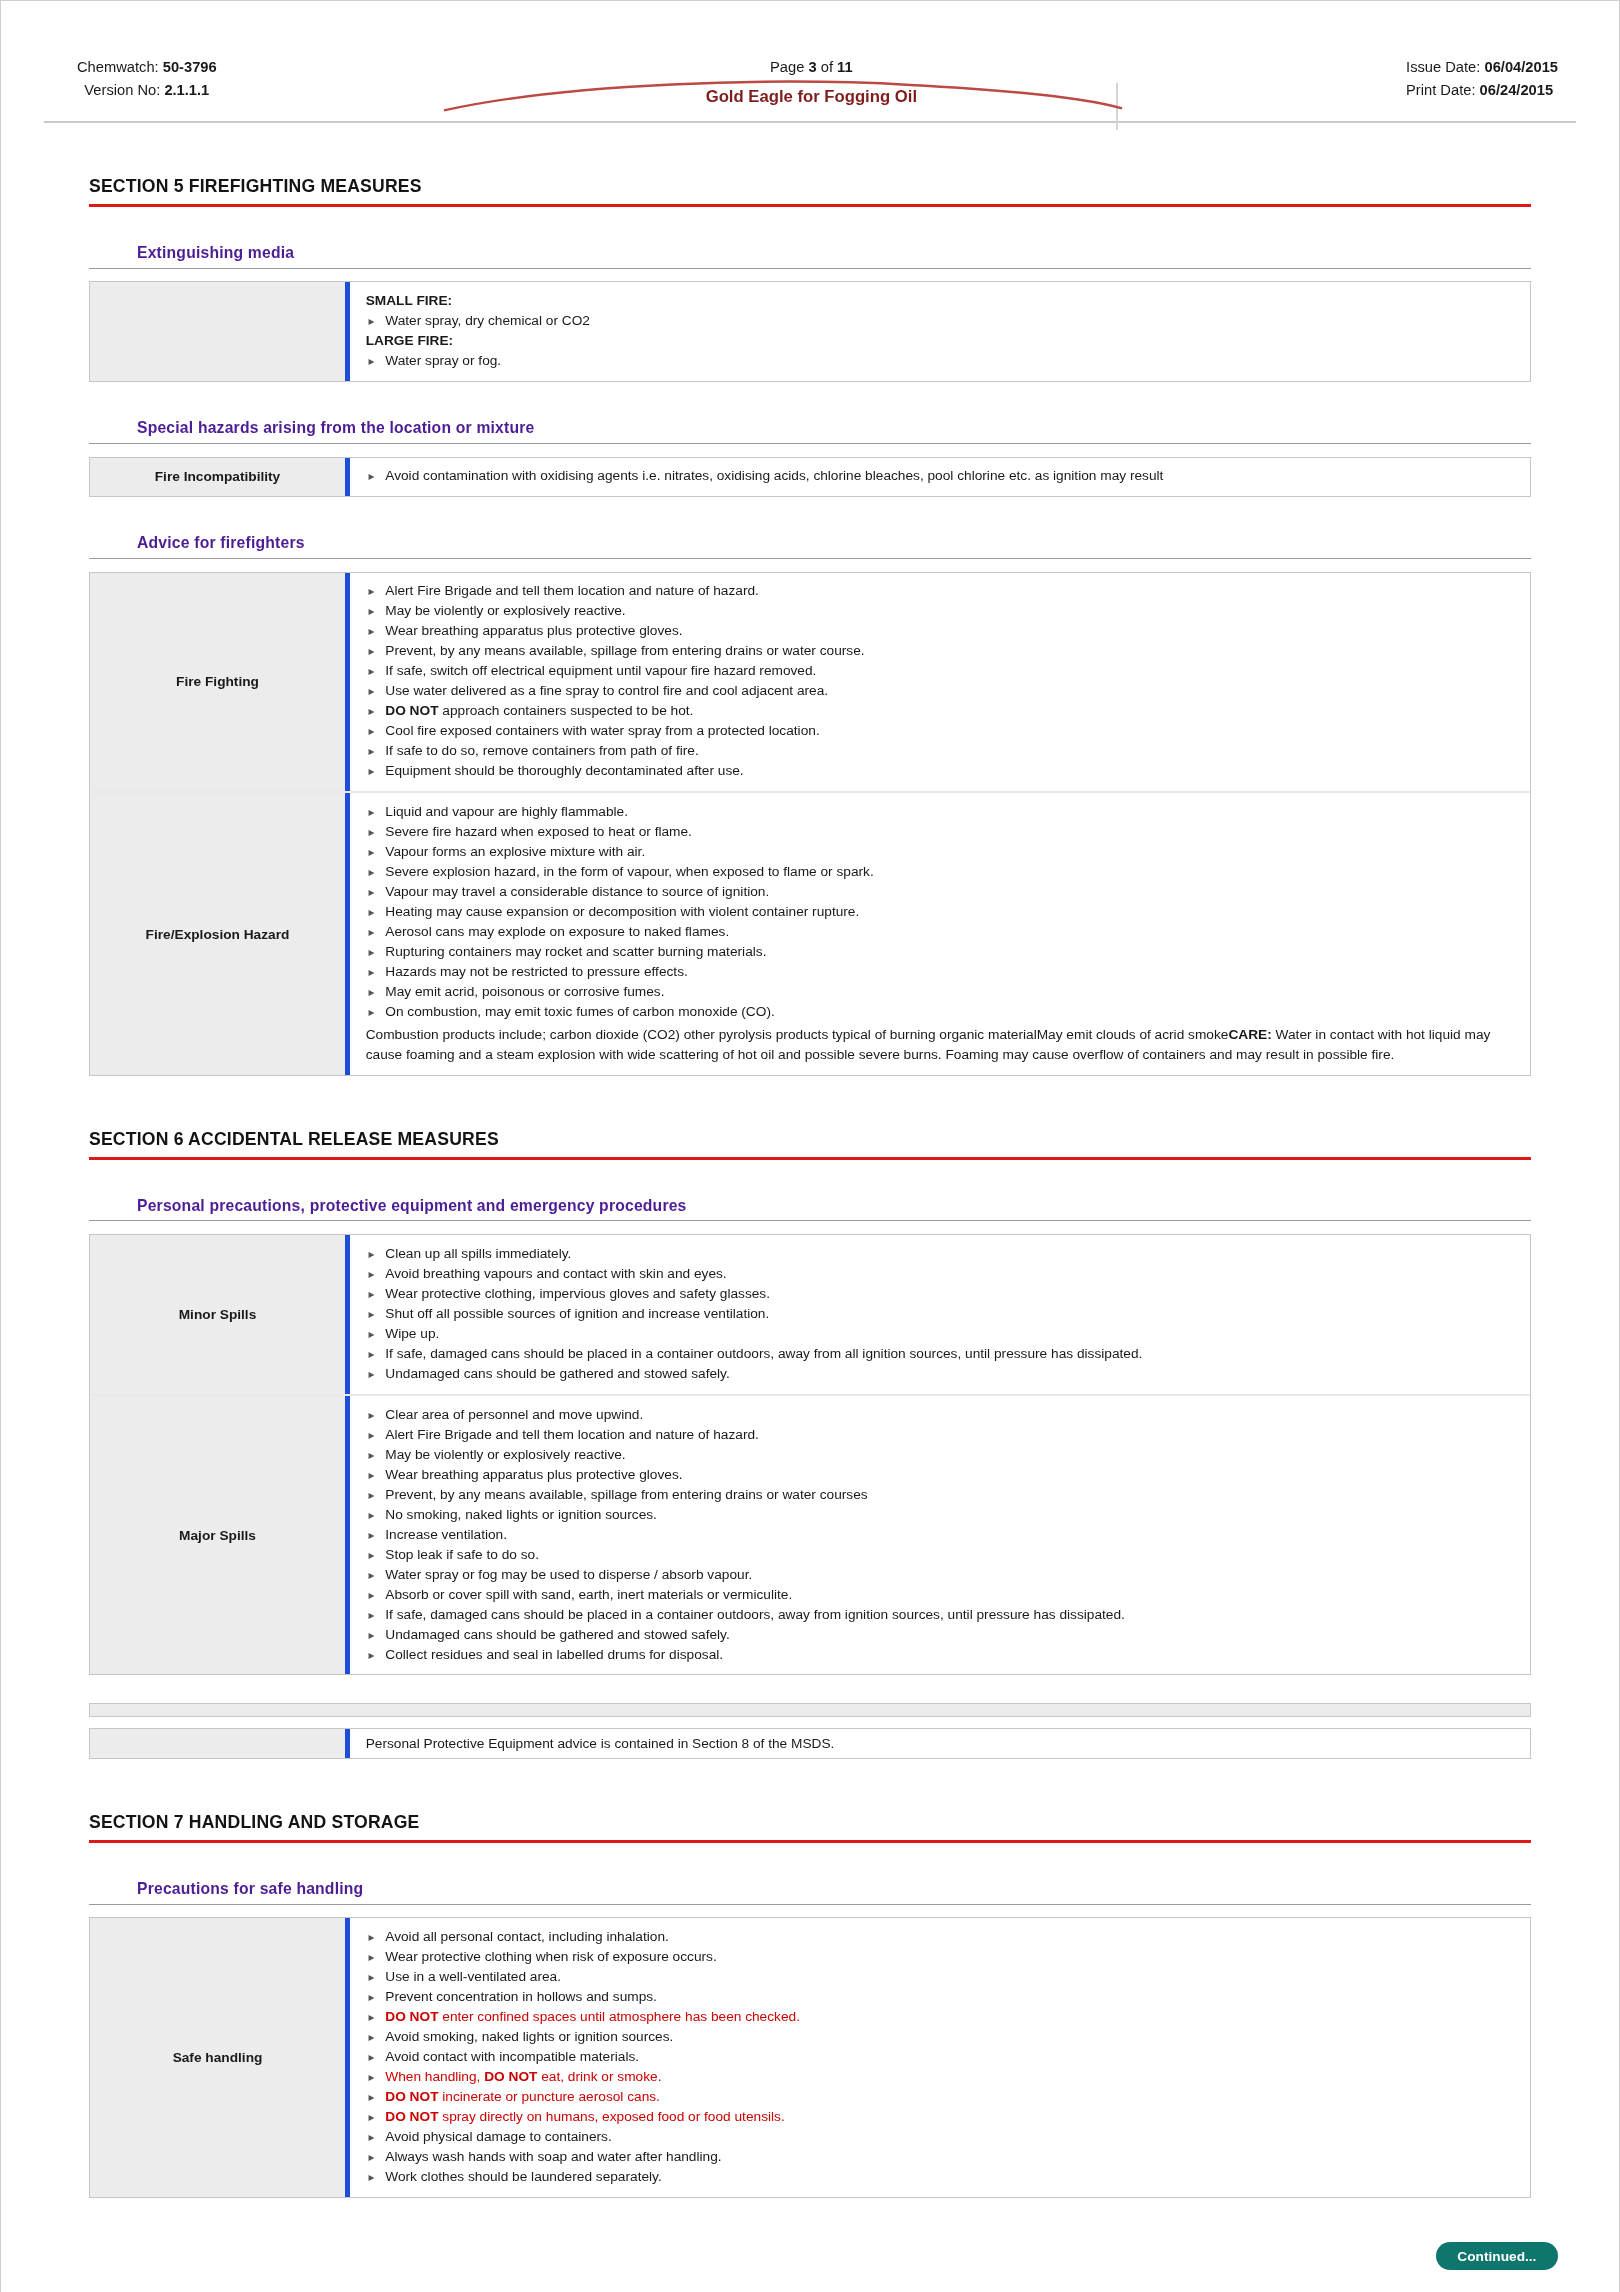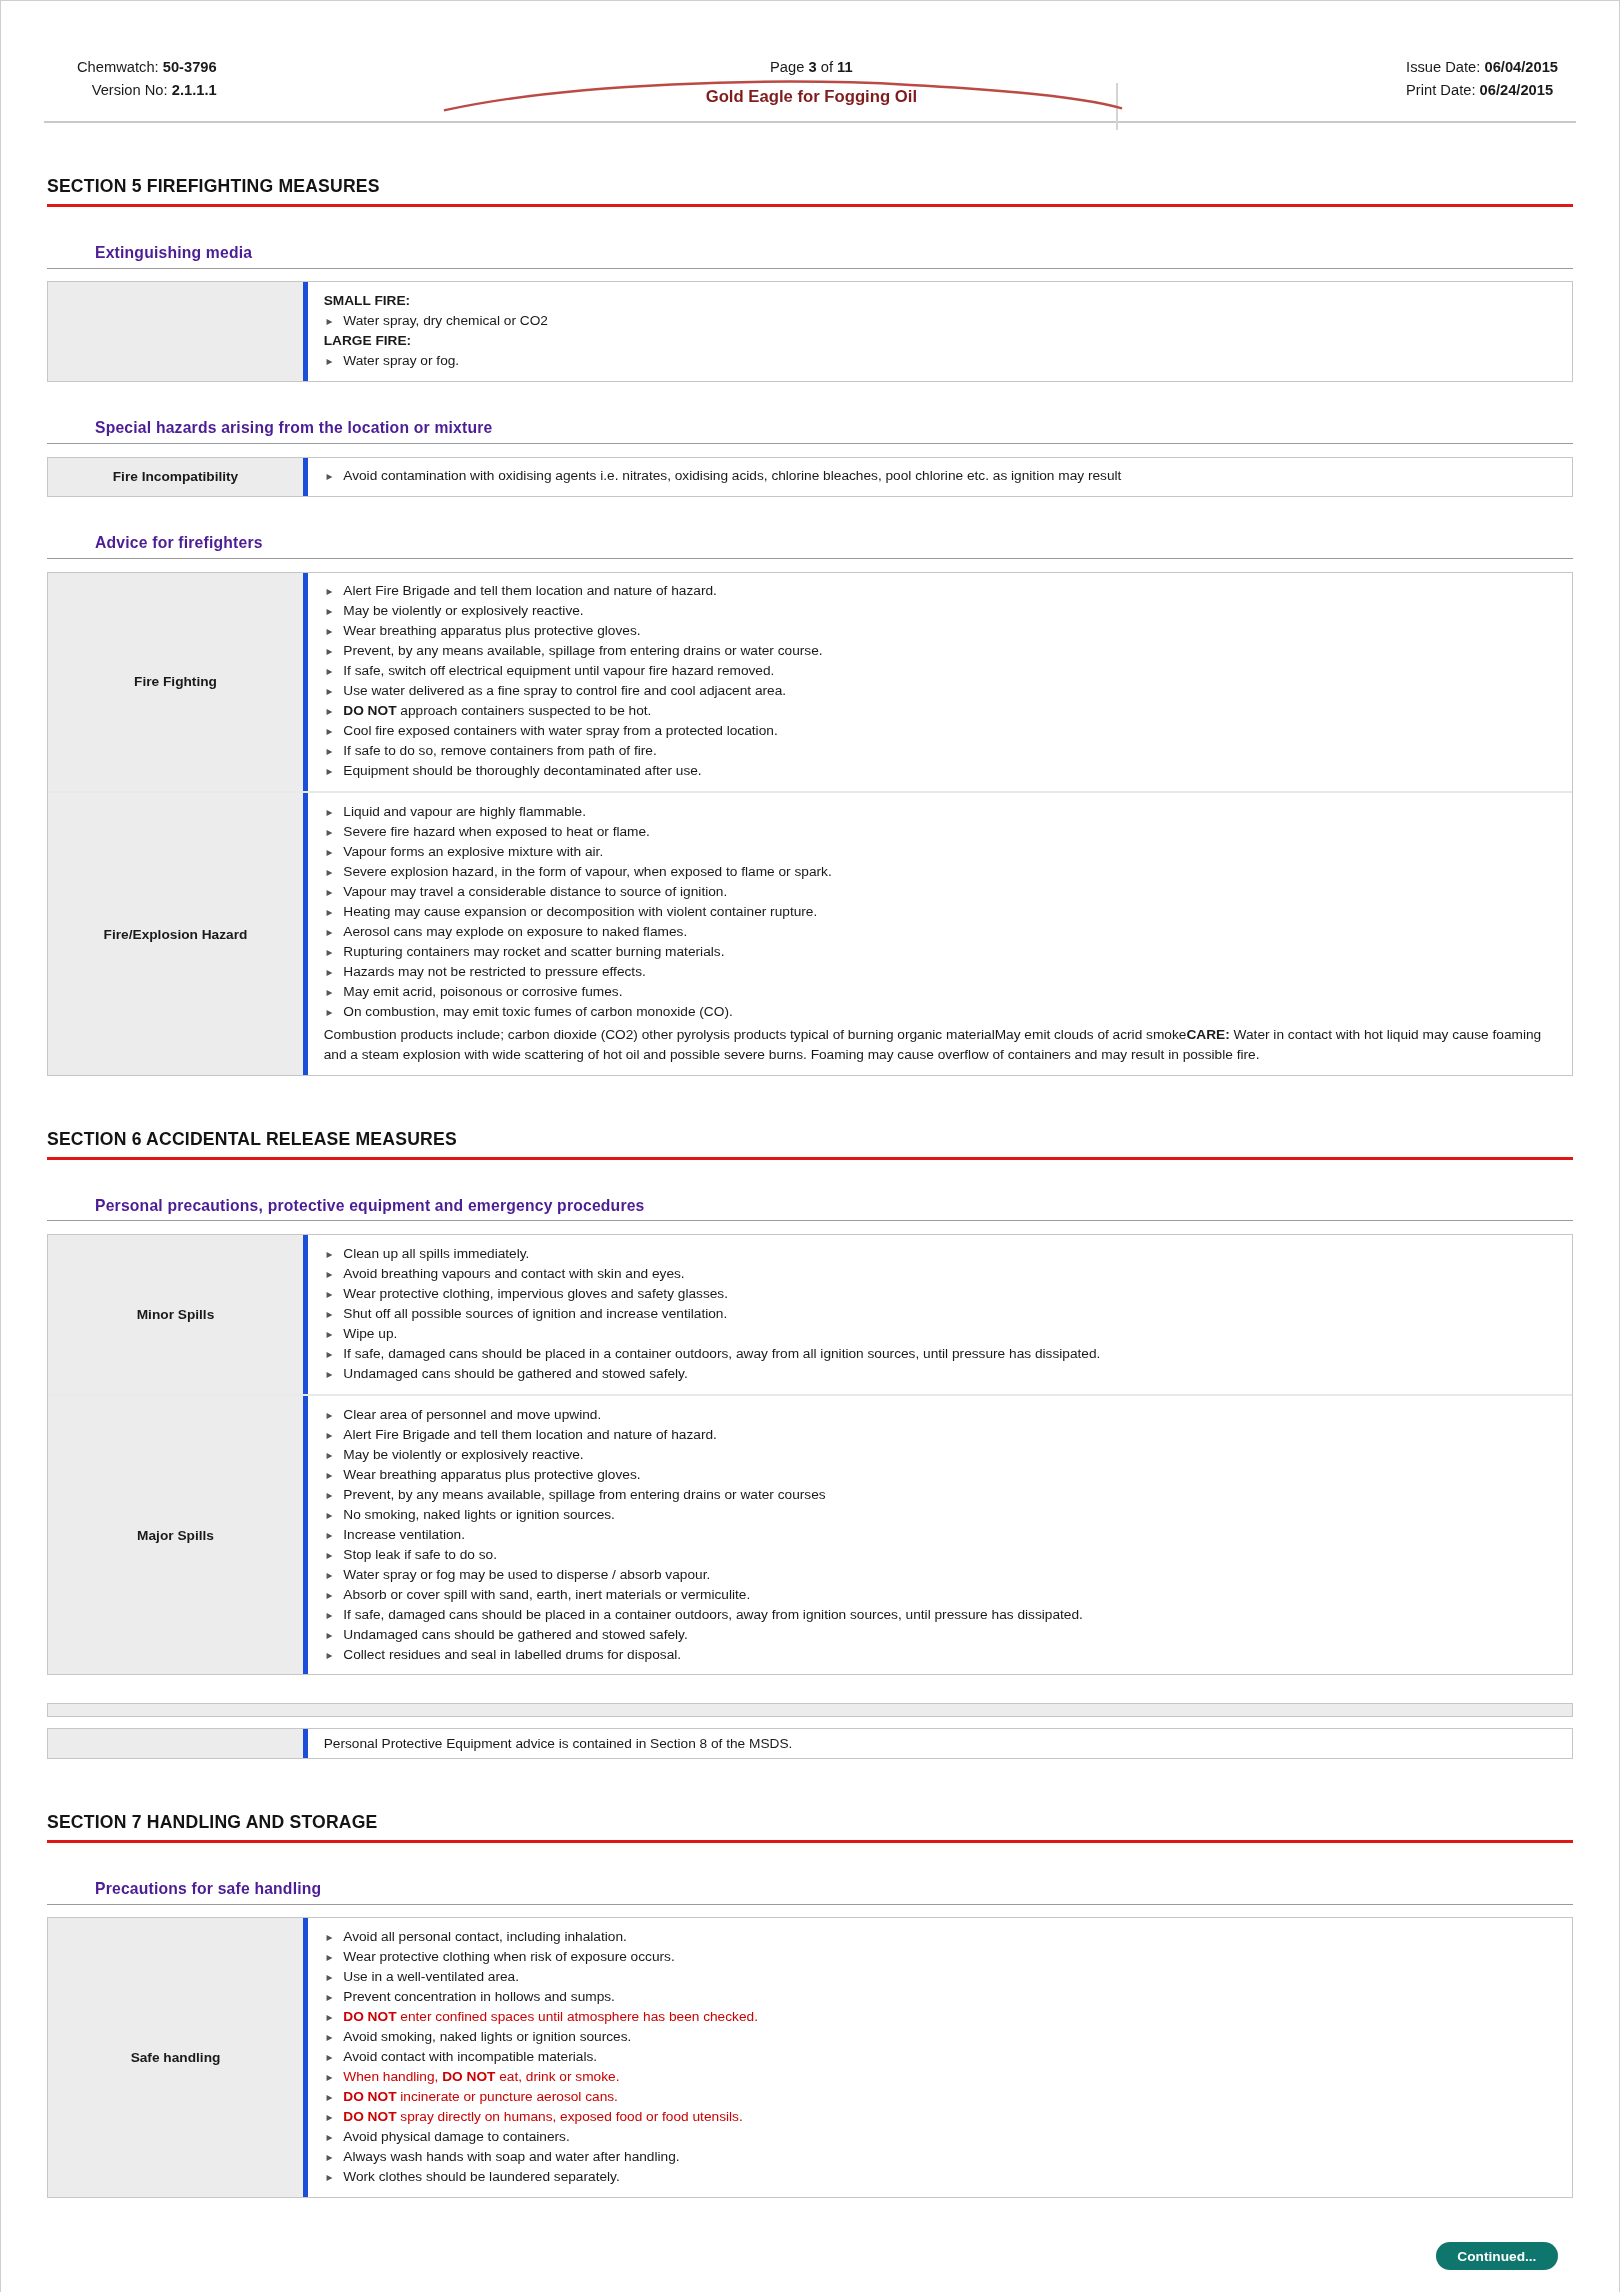--- a/index.html
+++ b/index.html
@@ -6,30 +6,30 @@
   body { font-family: "Liberation Sans", sans-serif; color: #1a1a1a; }
   .page {
     width: 1620px; height: 2293px; margin: 0 auto; background: #fff;
     position: relative; border: 1px solid #cfcfcf; box-sizing: border-box;
     overflow: hidden;
   }
   
   .header { display: flex; justify-content: space-between; align-items: flex-start;
             padding: 55px 61px 0 76px; font-size: 14.7px; position: relative; }
   .header .line { line-height: 22.5px; }
-  .h-left { text-align: right; }
+  .h-left { text-align: center; }
   .h-center { text-align: center; position: relative; z-index: 2; }
   .h-right { text-align: left; }
   .b { font-weight: bold; }
   .product-title { font-weight: bold; font-size: 16.7px; margin-top: 8.8px; color: #7f1d1d; }
   .header-rule { border: none; border-top: 2px solid #c9c9c9; margin: 13.7px 43px 0 43px; }
   .header-swoosh { position: absolute; left: 439px; top: 76px; z-index: 1; }
   .header-vline { position: absolute; left: 1115px; top: 82px; width: 2px; height: 47px; background: #d4d4d4; }
   
-  .content { padding: 0 46px; }
+  .content { padding: 0 88px; }
   .section-title { font-size: 17.6px; font-weight: bold; color: #141414; margin-top: 53px; letter-spacing: 0.2px; }
   .red-rule { height: 2.9px; background: #e01717; margin-top: 6.9px; }
   .sub-heading { font-size: 15.7px; font-weight: bold; color: #4c1d95; margin-top: 37px; letter-spacing: 0.2px; margin-left: 48px; }
   .gray-rule { height: 1px; background: #9a9a9a; margin-top: 5.9px; }
   
   .tbl { border: 1px solid #c6c6c6; margin-top: 12.7px; background: #fff; }
   .row { display: flex; }
   .row + .row { border-top: 2px solid #e9e9e9; }
   .label {
     width: 260px; min-width: 260px; box-sizing: border-box;

